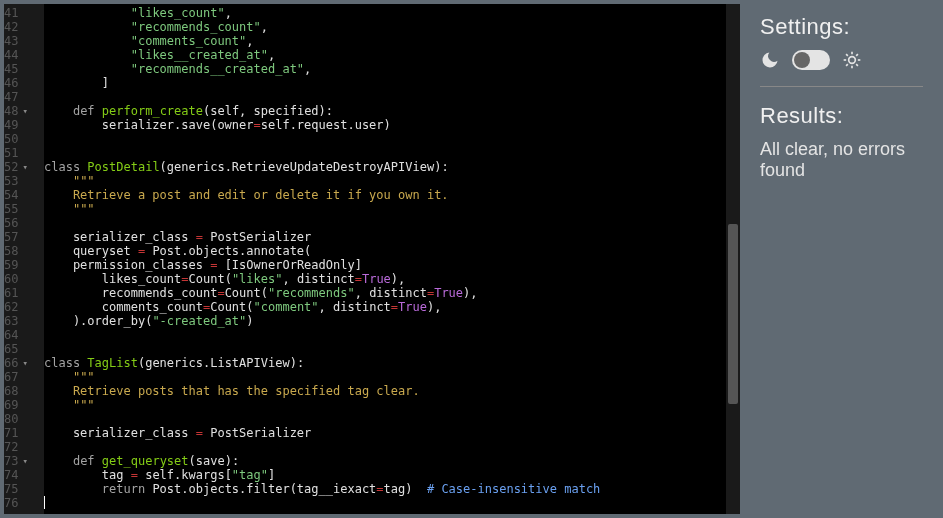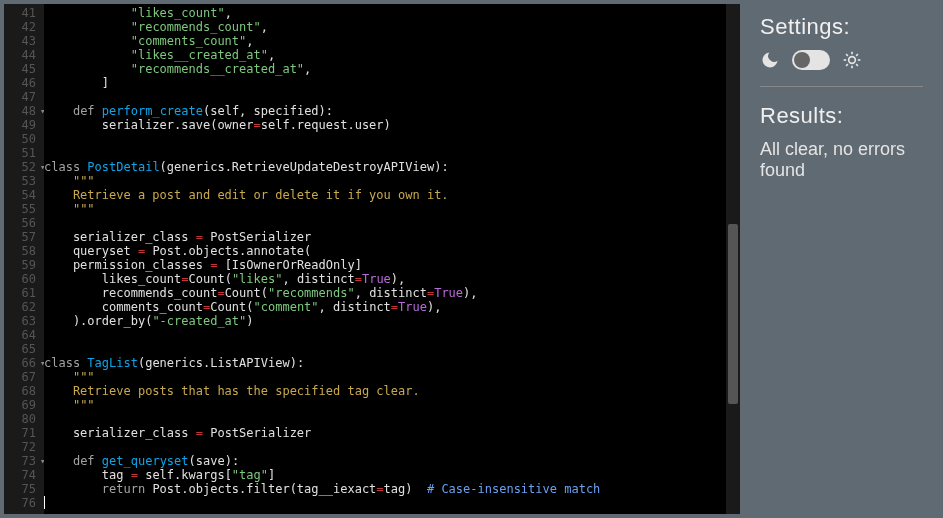--- a/index.html
+++ b/index.html
@@ -1,27 +1,27 @@
 <!DOCTYPE html>
 <html><head>
 <meta charset="utf-8">
 <style>
 *{margin:0;padding:0;box-sizing:border-box}
 body{background:#606a73;font-family:'Segoe UI',Arial,sans-serif;width:943px;height:518px;overflow:hidden;display:flex}
 .editor-pane{width:740px;height:100%;display:flex;flex-direction:column;padding:4px 0 4px 4px}
 .editor{flex:1;background:#000;display:flex;position:relative;overflow:hidden}
 .gutter{background:#1a1a1a;width:40px;flex-shrink:0;padding-top:2px}
-.gutter .ln{color:#555;font-family:Consolas,monospace;font-size:12px;line-height:14px;text-align:right;padding-right:8px;height:14px}
+.gutter .ln{color:#555;font-family:Consolas,monospace;font-size:12px;line-height:14px;text-align:left;padding-right:8px;height:14px}
 .gutter .ln.fold::after{content:'▾';color:#888;position:absolute;margin-left:4px;font-size:9px}
 .code{flex:1;padding-top:2px;font-family:Consolas,monospace;font-size:12px;line-height:14px;background:#000;position:relative}
 .code .row{height:14px;white-space:pre;color:#d4d4d4}
 .scrollbar{width:14px;background:#1a1a1a;flex-shrink:0;position:relative}
 .scrollbar .thumb{background:#555;position:absolute;left:2px;right:2px;top:220px;height:180px;border-radius:2px}
 .tok-kw{color:#a3a3a3}
-.tok-kw2{color:#0ea5e9}
+.tok-kw2{color:#84cc16}
 .tok-str{color:#7ec97e}
 .tok-name{color:#e0e0e0}
 .tok-doc{color:#c9a94e}
 .tok-bool{color:#b96ad9}
 .tok-op{color:#c43535}
 .tok-cmt{color:#6aa0f0}
 .tok-punc{color:#e0e0e0}
 .side-pane{flex:1;padding:14px 20px;color:#e4e4e4}
 .side-pane h2{font-weight:300;font-size:22px;letter-spacing:.5px;margin-bottom:10px;color:#f0f0f0}
 .theme-row{display:flex;align-items:center;gap:12px;margin-bottom:16px}

